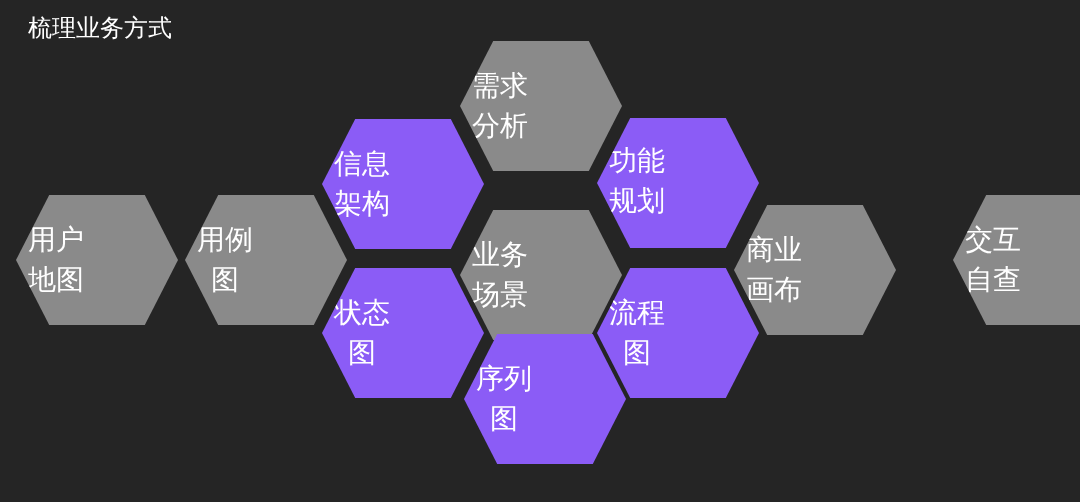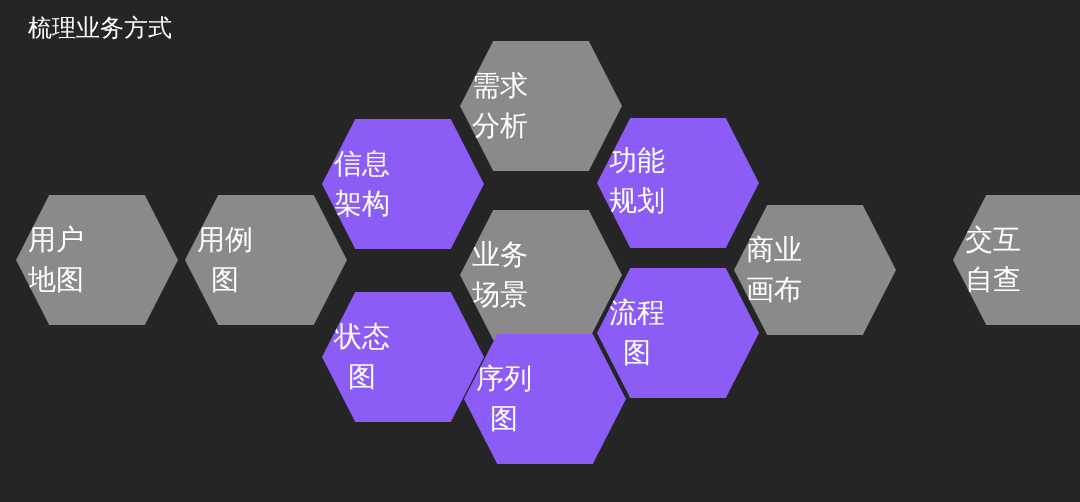--- a/index.html
+++ b/index.html
@@ -42,21 +42,21 @@
 <div class="hex light" style="left:185px; top:195px;">
   <span class="hex-label">用例
 图</span>
 </div>
 
 <div class="hex dark" style="left:322px; top:119px;">
   <span class="hex-label">信息
 架构</span>
 </div>
 
-<div class="hex dark" style="left:322px; top:268px;margin-top:24px;">
+<div class="hex dark" style="left:322px; top:268px;">
   <span class="hex-label">状态
 图</span>
 </div>
 
 <div class="hex light" style="left:460px; top:41px;">
   <span class="hex-label">需求
 分析</span>
 </div>
 
 <div class="hex light" style="left:460px; top:210px;">

